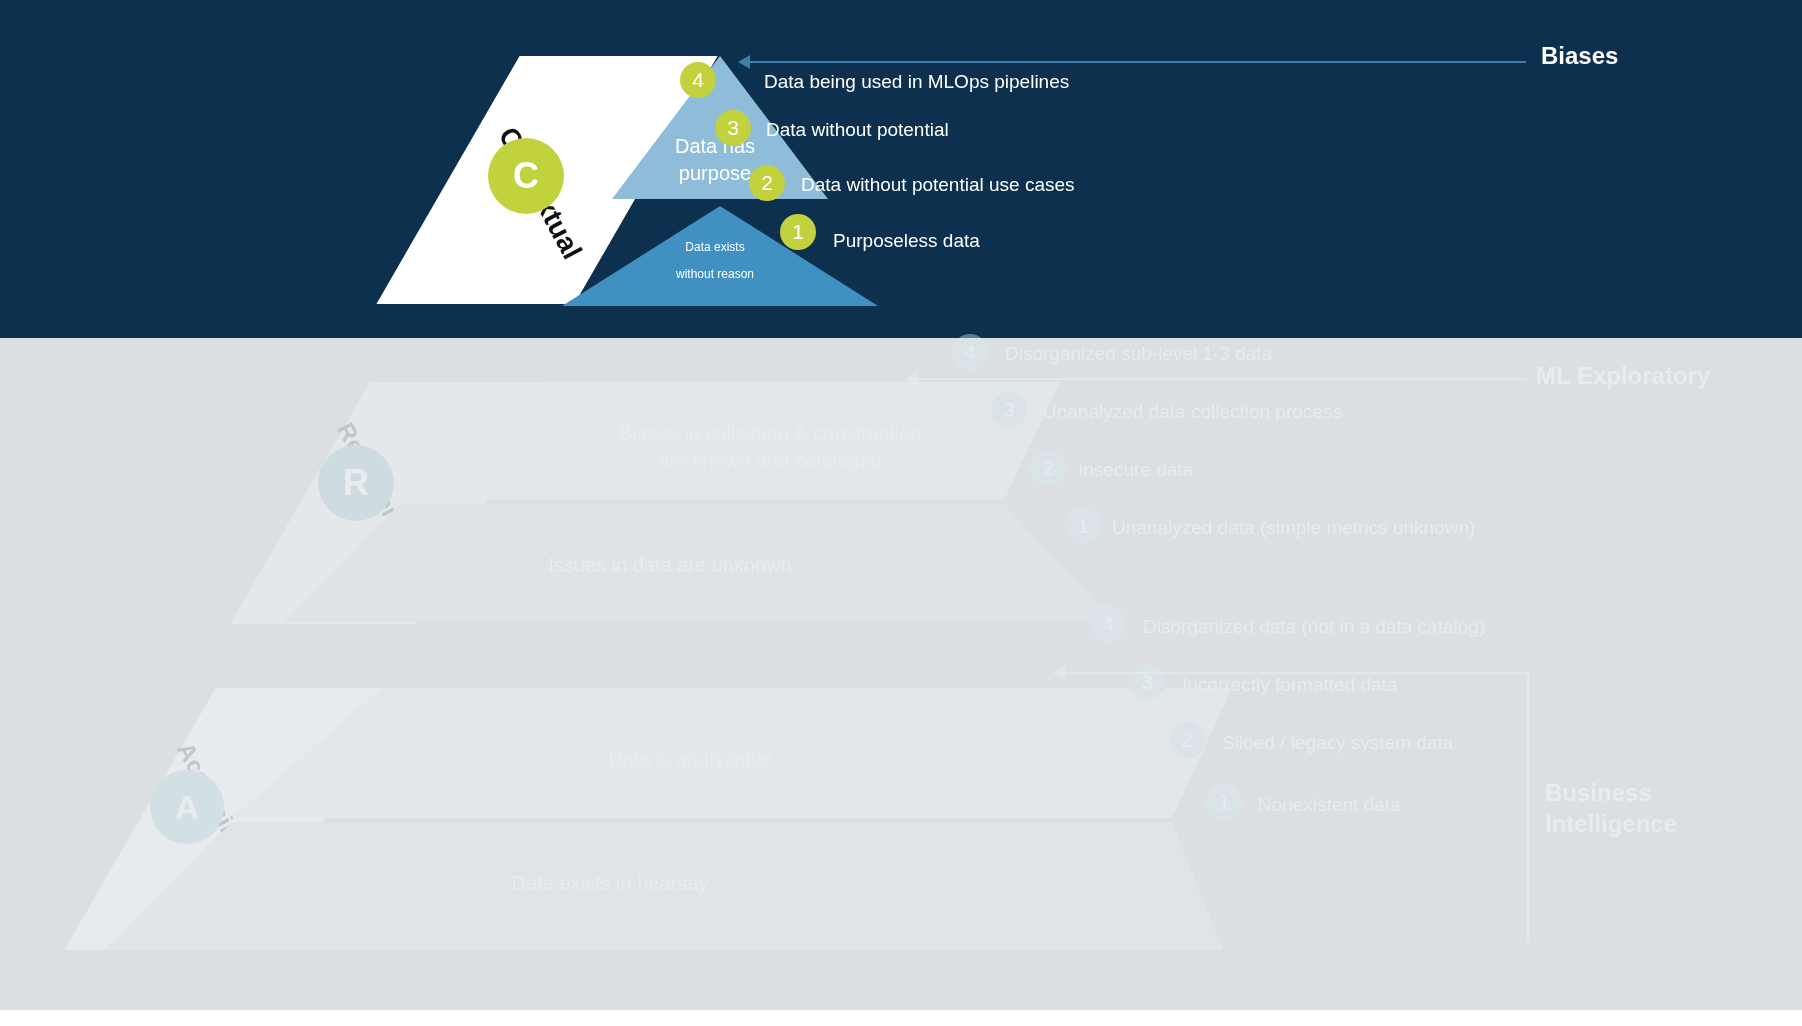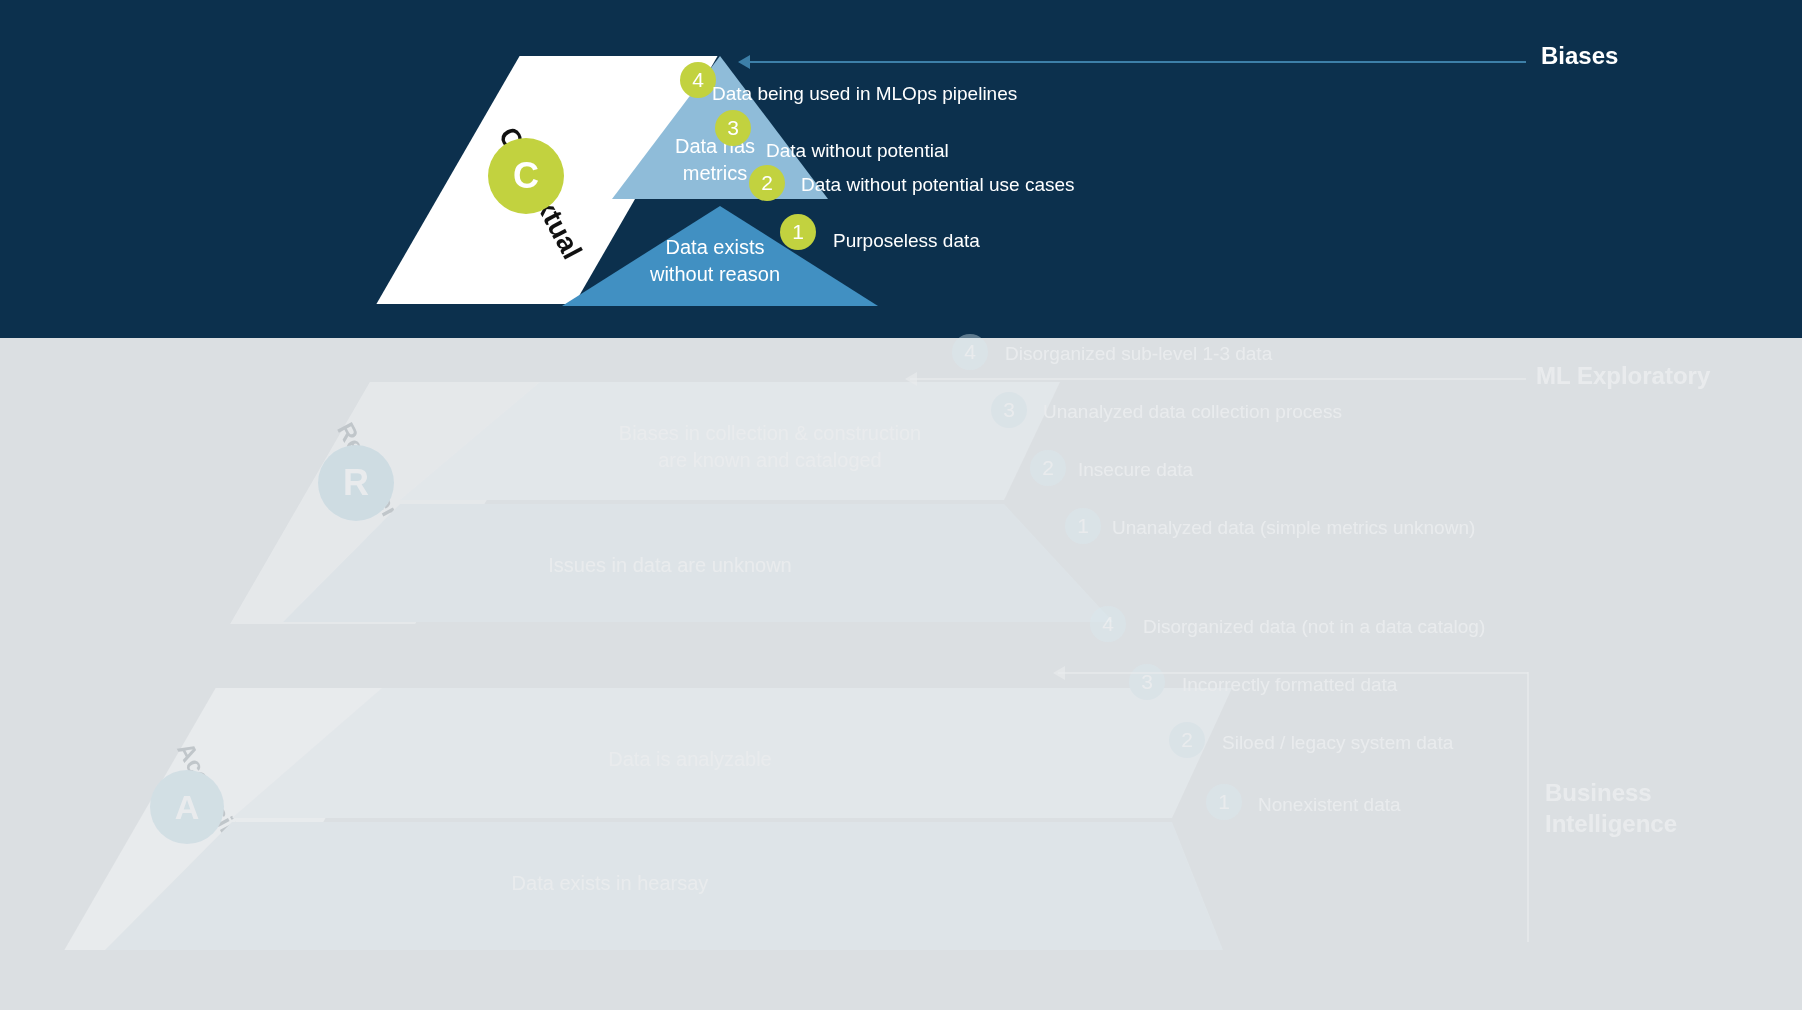--- a/index.html
+++ b/index.html
@@ -64,21 +64,21 @@
     border-left:158px solid transparent;
     border-right:158px solid transparent;
     border-bottom:100px solid #4190c2;
   }
   .t1-txt-top{
     position:absolute;left:620px;top:133px;width:190px;
     text-align:center;color:#ffffff;font-size:20px;line-height:27px;
   }
   .t1-txt-bot{
     position:absolute;left:610px;top:234px;width:210px;
-    text-align:center;color:#ffffff;font-size:20px;line-height:27px;
+    text-align:center;color:#ffffff;font-size:12px;line-height:27px;
   }
   .t1-badge{background:#c2d23f;}
 
   .arrow1{
     position:absolute;left:742px;top:61px;width:784px;height:2px;
     background:#3d7fa8;
   }
   .arrow1-head{
     position:absolute;left:738px;top:55px;width:0;height:0;
     border-top:7px solid transparent;
@@ -213,32 +213,32 @@
   <div>
     <div class="t1-slab"></div>
     <div class="t1-slab-label">Contextual</div>
     <div class="t1-circle">C</div>
 
     <div class="t1-tri-top"></div>
     <div class="t1-tri-bot"></div>
 
     <div class="t1-txt-top">
       <div>Data has</div>
-      <div>metrics</div>
+      <div>purpose</div>
     </div>
     <div class="t1-txt-bot">
       <div>Data exists</div>
       <div>without reason</div>
     </div>
 
     <div class="numbadge t1-badge" style="left:680px;top:62px;width:36px;height:36px;">4</div>
-    <div class="lbl-text" style="left:712px;top:69px;margin-top:12px;">Data being used in MLOps pipelines</div>
+    <div class="lbl-text" style="left:764px;top:69px;">Data being used in MLOps pipelines</div>
 
     <div class="numbadge t1-badge" style="left:715px;top:110px;width:36px;height:36px;">3</div>
-    <div class="lbl-text" style="left:766px;top:117px;margin-top:21px;">Data without potential</div>
+    <div class="lbl-text" style="left:766px;top:117px;">Data without potential</div>
 
     <div class="numbadge t1-badge" style="left:749px;top:165px;width:36px;height:36px;">2</div>
     <div class="lbl-text" style="left:801px;top:172px;">Data without potential use cases</div>
 
     <div class="numbadge t1-badge" style="left:780px;top:214px;width:36px;height:36px;">1</div>
     <div class="lbl-text" style="left:833px;top:228px;">Purposeless data</div>
 
     <div class="arrow1"></div>
     <div class="arrow1-head"></div>
     <div class="title1">Biases</div>

